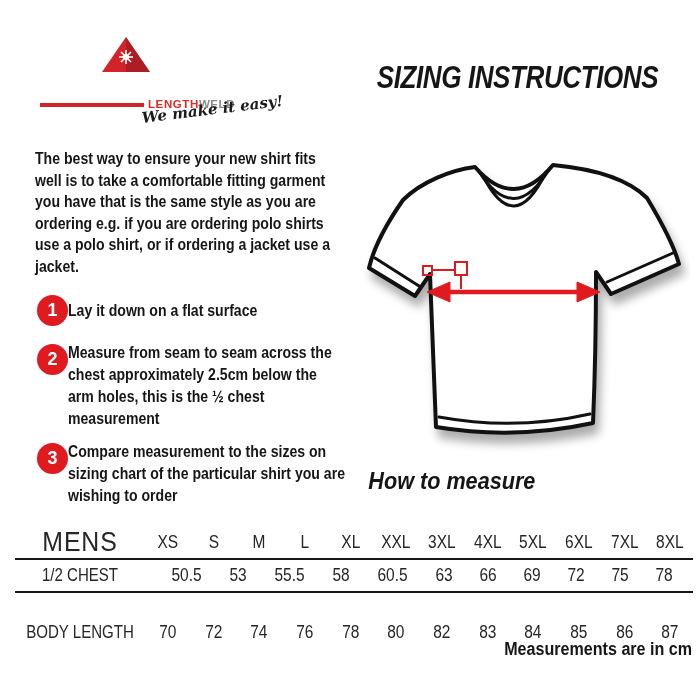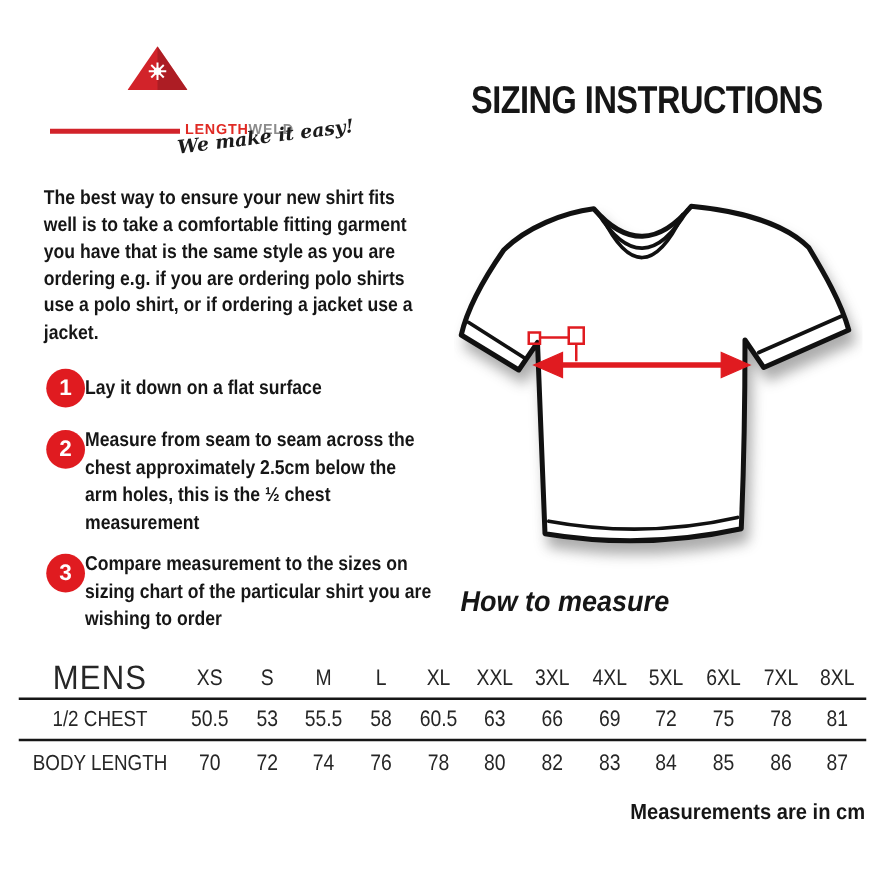--- a/index.html
+++ b/index.html
@@ -24,21 +24,21 @@
   .supplygroup .group  { color:#8c8c8c; }
   .tagline {
     position:absolute; left:106px; top:74px; width:160px;
     font-family:"DejaVu Serif", serif; font-style:italic; font-weight:bold;
     font-size:15px; color:#1b1b1b; transform:rotate(-7deg); transform-origin:0 50%;
     white-space:nowrap;
   }
   
   .heading {
     position:absolute; left:362px; top:58px; width:310px; height:40px;
-    display:flex; align-items:flex-end; justify-content:center;
+    display:flex; align-items:center; justify-content:center;font-style:italic;
   }
   .heading span {
     font-size:31px; font-weight:bold; letter-spacing:-.5px; white-space:nowrap;
     transform:scaleX(.84); transform-origin:center;
   }
   
   .preline { white-space:pre-line; }
   .condense { transform:scaleX(.88); transform-origin:0 0; display:inline-block; }
   .intro {
     position:absolute; left:35px; top:148px; width:380px;
@@ -66,22 +66,22 @@
     position:absolute; left:363px; top:468px; width:327px; text-align:left;
   }
   .diagram-caption span {
     display:inline-block; font-size:23px; font-weight:bold; font-style:italic;
     transform:scaleX(.94); transform-origin:center; white-space:nowrap;
   }
   
   .size-table { position:absolute; left:15px; top:527px; width:678px; color:#262626; }
   .t-row { display:grid; grid-template-columns:130px repeat(12,1fr); align-items:center; }
   .t-row.r-header { height:33px; border-bottom:2.5px solid #161616; }
-  .t-row.r-chest  { height:33px; border-bottom:2.5px solid #161616; }
-  .t-row.r-body   { height:35px; }
+  .t-row.r-chest  { height:33px; border-bottom:2.5px solid #161616;gap:24px; }
+  .t-row.r-body   { height:35px;margin-top:22px; }
   .t-cell { text-align:center; font-size:18px; font-weight:400; transform:scaleX(.86); transform-origin:center; white-space:nowrap; }
   .t-cell.group-label { font-size:27px; letter-spacing:1px; transform:scaleX(.92); }
   .t-cell.row-label { font-size:17.5px; }
   
   .footer-note { position:absolute; left:0; top:639px; width:700px; text-align:right; }
   .footer-note span {
     display:inline-block; font-size:17.5px; font-weight:bold;
     transform:scaleX(.92); transform-origin:center;
   }
 </style>

